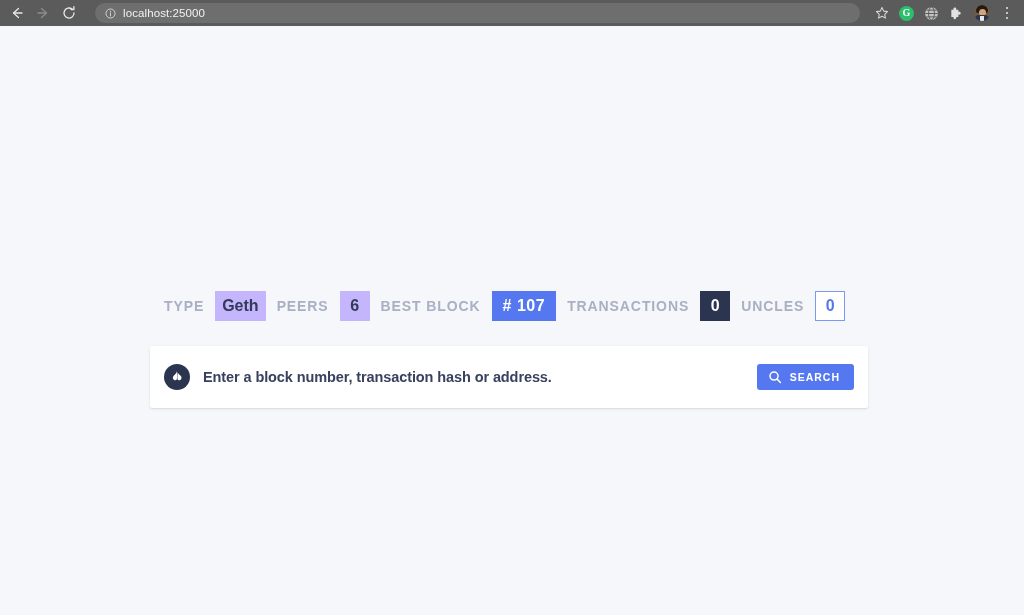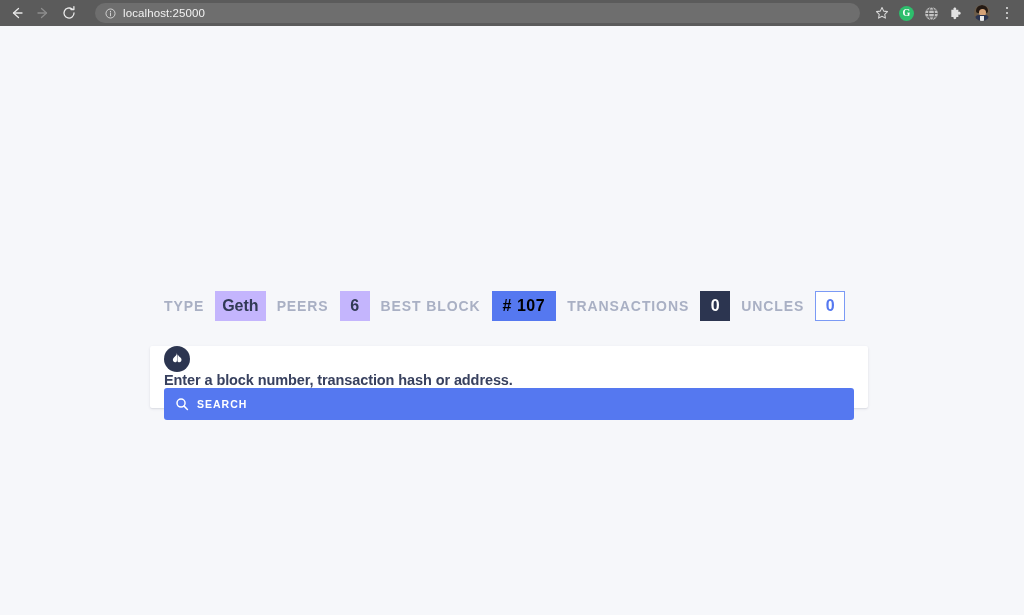--- a/index.html
+++ b/index.html
@@ -176,21 +176,21 @@
     font-weight: bold;
     line-height: 1;
     white-space: nowrap;
   }
   .badge-plain {
     background: #c4b5fd;
     color: #313a56;
   }
   .badge-blue {
     background: #5578f0;
-    color: #000000;
+    color: #ffffff;
     letter-spacing: 0.5px;
     padding: 0 11px;
     text-align: center;
   }
   .badge-navy {
     background: #2c3550;
     color: #ffffff;
   }
   .badge-outline {
     background: #ffffff;
@@ -199,22 +199,22 @@
   }
 
   
   .search-card {
     margin-top: 25px;
     height: 62px;
     background: #ffffff;
     border-radius: 2px;
     box-shadow: 0 1px 3px rgba(40,48,80,0.10), 0 1px 1px rgba(40,48,80,0.05);
     display: flex;
+    align-items: center;
     padding: 0 14px 0 14px;
-    flex-direction: column;
   }
   .logo-icon {
     width: 26px;
     height: 26px;
     border-radius: 50%;
     background: #2c3550;
     flex: 0 0 auto;
     display: flex;
     align-items: center;
     justify-content: center;
@@ -236,21 +236,21 @@
     padding: 0;
     height: 24px;
   }
   .search-input::placeholder {
     color: #38415f;
     opacity: 1;
   }
 
   .search-button {
     flex: 0 0 auto;
-    height: 32px;
+    height: 26px;
     background: #5578f0;
     border: none;
     border-radius: 3px;
     display: flex;
     align-items: center;
     gap: 8px;
     padding: 0 14px 0 11px;
     cursor: pointer;
     font-family: "Liberation Sans", sans-serif;
   }

